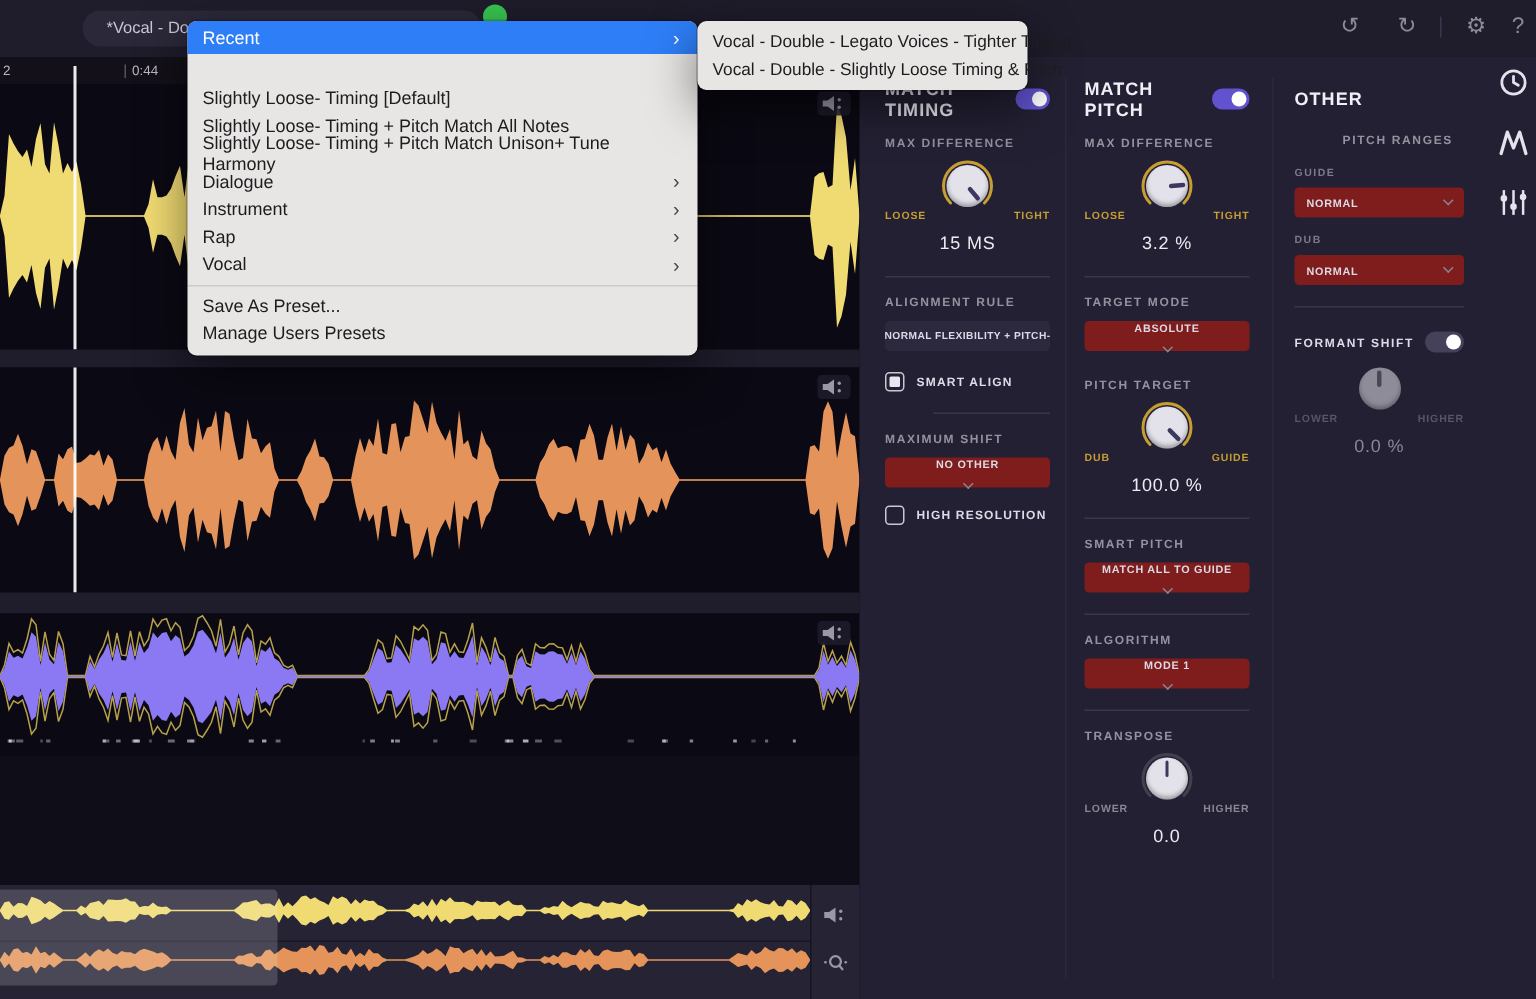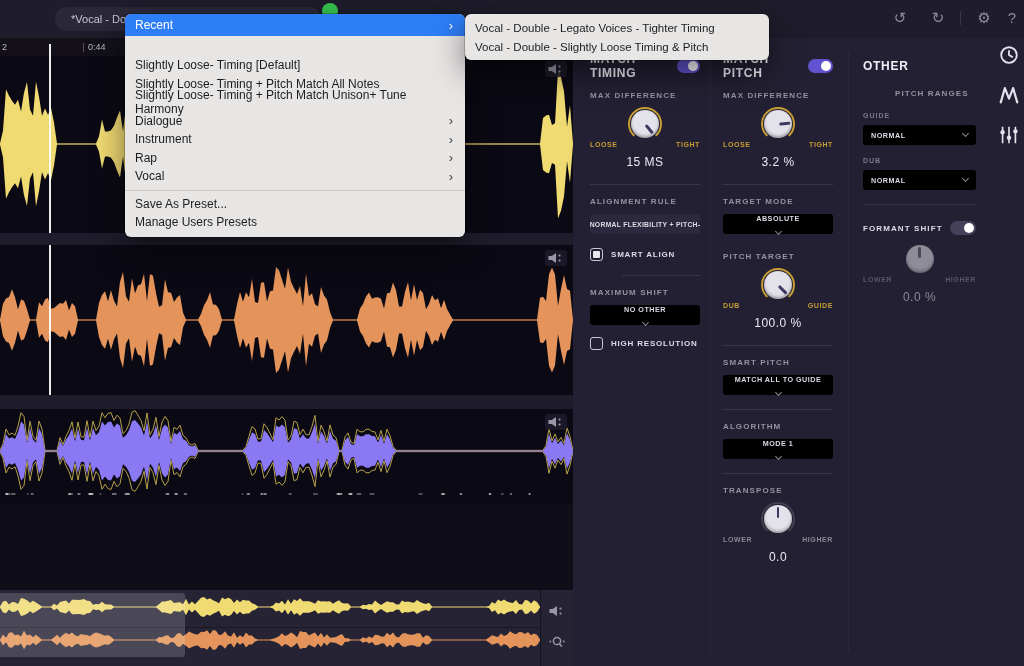--- a/index.html
+++ b/index.html
@@ -55,21 +55,21 @@
   .phead .ttl { font-size:12px; font-weight:bold; color:#f0eef6; letter-spacing:.7px; }
   .plabel { font-size:8px; font-weight:bold; color:#95919f; letter-spacing:1.1px; }
   .plabel-sm { font-size:7px; font-weight:bold; color:#7d7989; letter-spacing:1px; }
   .mt18 { margin-top:18px; } .mt16 { margin-top:16px;margin-left:32px; } .mt14 { margin-top:14px; }
   .mt12 { margin-top:12px; } .mt8 { margin-top:8px;flex-direction:column; } .mt6 { margin-top:6px; }
   .pdivider { height:1px; background:rgba(255,255,255,.10); margin-top:14px; }
   .toggle { position:relative; width:26px; height:14px; border-radius:7px; background:#6153cf; cursor:pointer; }
   .toggle::after { content:''; position:absolute; top:2px; right:2px; width:10px; height:10px;
     border-radius:50%; background:#fff; }
   .toggle.off { background:#45415a; }
-  .drop { height:20px; background:#000000; border-radius:3px; padding:0 8px; display:flex;
+  .drop { height:20px; background:#7f1d1d; border-radius:3px; padding:0 8px; display:flex;
     align-items:center; justify-content:space-between; cursor:pointer; }
   .drop .dtxt { font-size:7.2px; font-weight:bold; color:#dcdae6; letter-spacing:.5px; white-space:nowrap; }
   .chev { width:5px; height:5px; border-right:1.4px solid #8a8794; border-bottom:1.4px solid #8a8794;
     transform:rotate(45deg); margin-top:-3px; flex:0 0 auto; }
   .pbtn { height:20px; background:#2c283d; border-radius:3px; display:flex; align-items:center;
     justify-content:center; font-size:6.8px; font-weight:bold; color:#dcdae6; letter-spacing:.3px;
     cursor:pointer; white-space:nowrap; }
   .cbrow { display:flex; align-items:center; gap:8px; cursor:pointer; }
   .cb { width:13px; height:13px; border:1.5px solid #c9c7d4; border-radius:3px; position:relative; flex:0 0 auto; }
   .cb.checked::after { content:''; position:absolute; inset:2px; background:#e8e6f0; border-radius:1px; }
@@ -101,21 +101,21 @@
     box-shadow:0 12px 32px rgba(0,0,0,.5), 0 0 0 1px rgba(0,0,0,.18); font-size:12px; color:#1d1d1f;
     z-index:30; padding-bottom:5px; }
   .menu-recent { height:22px; background:#2e7ef7; color:#fff; display:flex; align-items:center;
     justify-content:space-between; padding:0 12px 0 10px; border-radius:6px 6px 0 0; cursor:pointer; }
   .menu-recent .arrow { color:#fff; }
   #menu-items { margin-top:20px; }
   .mi { height:18.5px; display:flex; align-items:center; justify-content:space-between;
     padding:0 12px 0 10px; cursor:pointer; }
   .menu-sep { height:1px; background:rgba(0,0,0,.12); margin:4px 0; }
   .arrow { font-size:13px; color:#444; line-height:1; }
-  .submenu { position:absolute; left:465px; top:14px; width:304px; background:#e8e6e5; border-radius:6px;
+  .submenu { position:absolute; left:465px; top:14px; width:220px; background:#e8e6e5; border-radius:6px;
     box-shadow:0 12px 32px rgba(0,0,0,.5), 0 0 0 1px rgba(0,0,0,.18); padding:4px 0; z-index:31; }
   .smi { height:19px; display:flex; align-items:center; padding:0 10px; font-size:11.5px; color:#1d1d1f;
     cursor:pointer; white-space:nowrap; }
 </style>
 </head>
 <body>
 
 <div class="app">
 
   <div class="toolbar">

